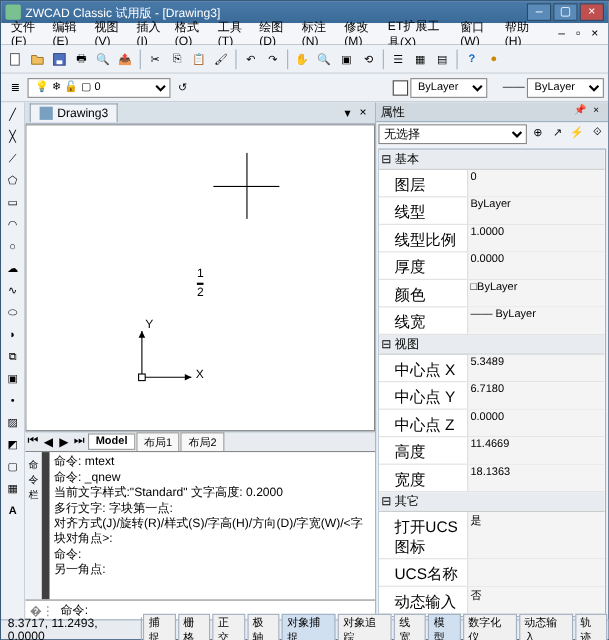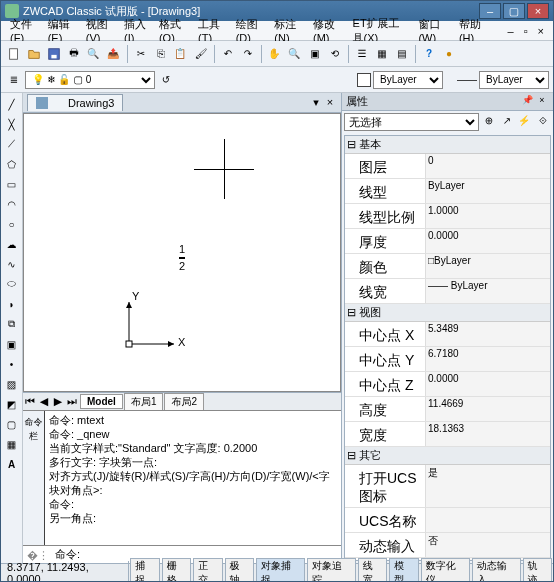--- a/index.html
+++ b/index.html
@@ -15,37 +15,37 @@
 .tb{width:18px;height:18px;border:1px solid transparent;display:flex;align-items:center;justify-content:center;cursor:pointer;font-size:10px}
 .tb svg{width:14px;height:14px}
 .sep{width:1px;height:18px;background:#a0b0c0;margin:0 2px}
 .tbinput{height:18px;border:1px solid #888;background:#fff;padding:0 2px;font-size:10px}
 .colorswatch{width:14px;height:14px;border:1px solid #444;background:#fff}
 .main{flex:1;display:flex;overflow:hidden}
 .ltools{width:22px;background:#eef2f7;border-right:1px solid #c0c8d0;display:flex;flex-direction:column;align-items:center;padding:2px 0;gap:2px}
 .ltools .tb{width:18px;height:18px}
 .center{flex:1;display:flex;flex-direction:column;overflow:hidden}
 .doctab{height:20px;background:#d8e0e8;display:flex;align-items:center;padding:0 4px;border-bottom:1px solid #a0b0c0}
-.doctab .tab{background:#f0f4f8;padding:2px 8px;border:1px solid #90a0b0;border-bottom:none;display:flex;align-items:center;gap:20px}
+.doctab .tab{background:#f0f4f8;padding:2px 8px;border:1px solid #90a0b0;border-bottom:none;display:flex;align-items:center;gap:4px}
 .doctab .dicon{width:12px;height:12px;background:#7aa0c0}
 .canvas{flex:1;background:#fff;position:relative;border:1px solid #888}
 .fraction{position:absolute;left:155px;top:130px;font-family:"Times New Roman",serif;font-size:36px;text-align:center;line-height:1}
 .fraction .bar{border-top:2px solid #000;margin:2px 0}
 .cross{position:absolute;left:200px;top:55px}
 .cross:before,.cross:after{content:"";position:absolute;background:#000}
 .cross:before{width:60px;height:1px;left:-30px;top:0}
 .cross:after{width:1px;height:60px;left:0;top:-30px}
 .ucs{position:absolute;left:90px;bottom:35px;font-family:sans-serif;font-size:11px}
 .ucs svg{overflow:visible}
 .tabrow{height:18px;background:#e8ecf0;display:flex;align-items:center;border-top:1px solid #a0b0c0;font-size:10px}
 .tabrow .navbtn{width:14px;height:14px;text-align:center;cursor:pointer}
 .tabrow .mtab{padding:1px 6px;border:1px solid #999;background:#f8f8f8;margin-left:1px;font-size:10px}
 .tabrow .mtab.active{background:#fff;font-weight:bold}
 .cmdarea{height:135px;background:#fff;border-top:1px solid #888;display:flex;font-family:SimSun,monospace;font-size:11px;line-height:14px}
-.cmdarea .vtext{width:22px;background:#eef2f7;border-right:1px solid #404040;font-size:9px;text-align:center;padding-top:4px}
+.cmdarea .vtext{width:22px;background:#eef2f7;border-right:7px solid #404040;font-size:9px;text-align:center;padding-top:4px}
 .cmdarea .lines{flex:1;padding:2px 4px;overflow:hidden}
 .cmdinput{height:18px;background:#fff;border-top:1px solid #888;display:flex;align-items:center;padding:0 4px;font-family:SimSun,monospace}
 .cmdinput .prompt{margin-right:4px}
 .cmdinput input{flex:1;border:none;outline:none;font-family:inherit;font-size:11px}
 .props{width:212px;background:#eef2f7;border-left:1px solid #a0b0c0;display:flex;flex-direction:column}
 .props .phead{height:18px;background:#d0d8e0;display:flex;align-items:center;padding:0 4px;font-size:11px;border-bottom:1px solid #a0b0c0}
 .props .phead .sp{flex:1}
 .props .phead .pb{width:14px;height:14px;cursor:pointer;text-align:center;font-size:9px}
 .props .psel{height:22px;display:flex;align-items:center;padding:2px;gap:2px}
 .props .psel select{flex:1;height:18px;border:1px solid #888;background:#fff;font-size:11px}

